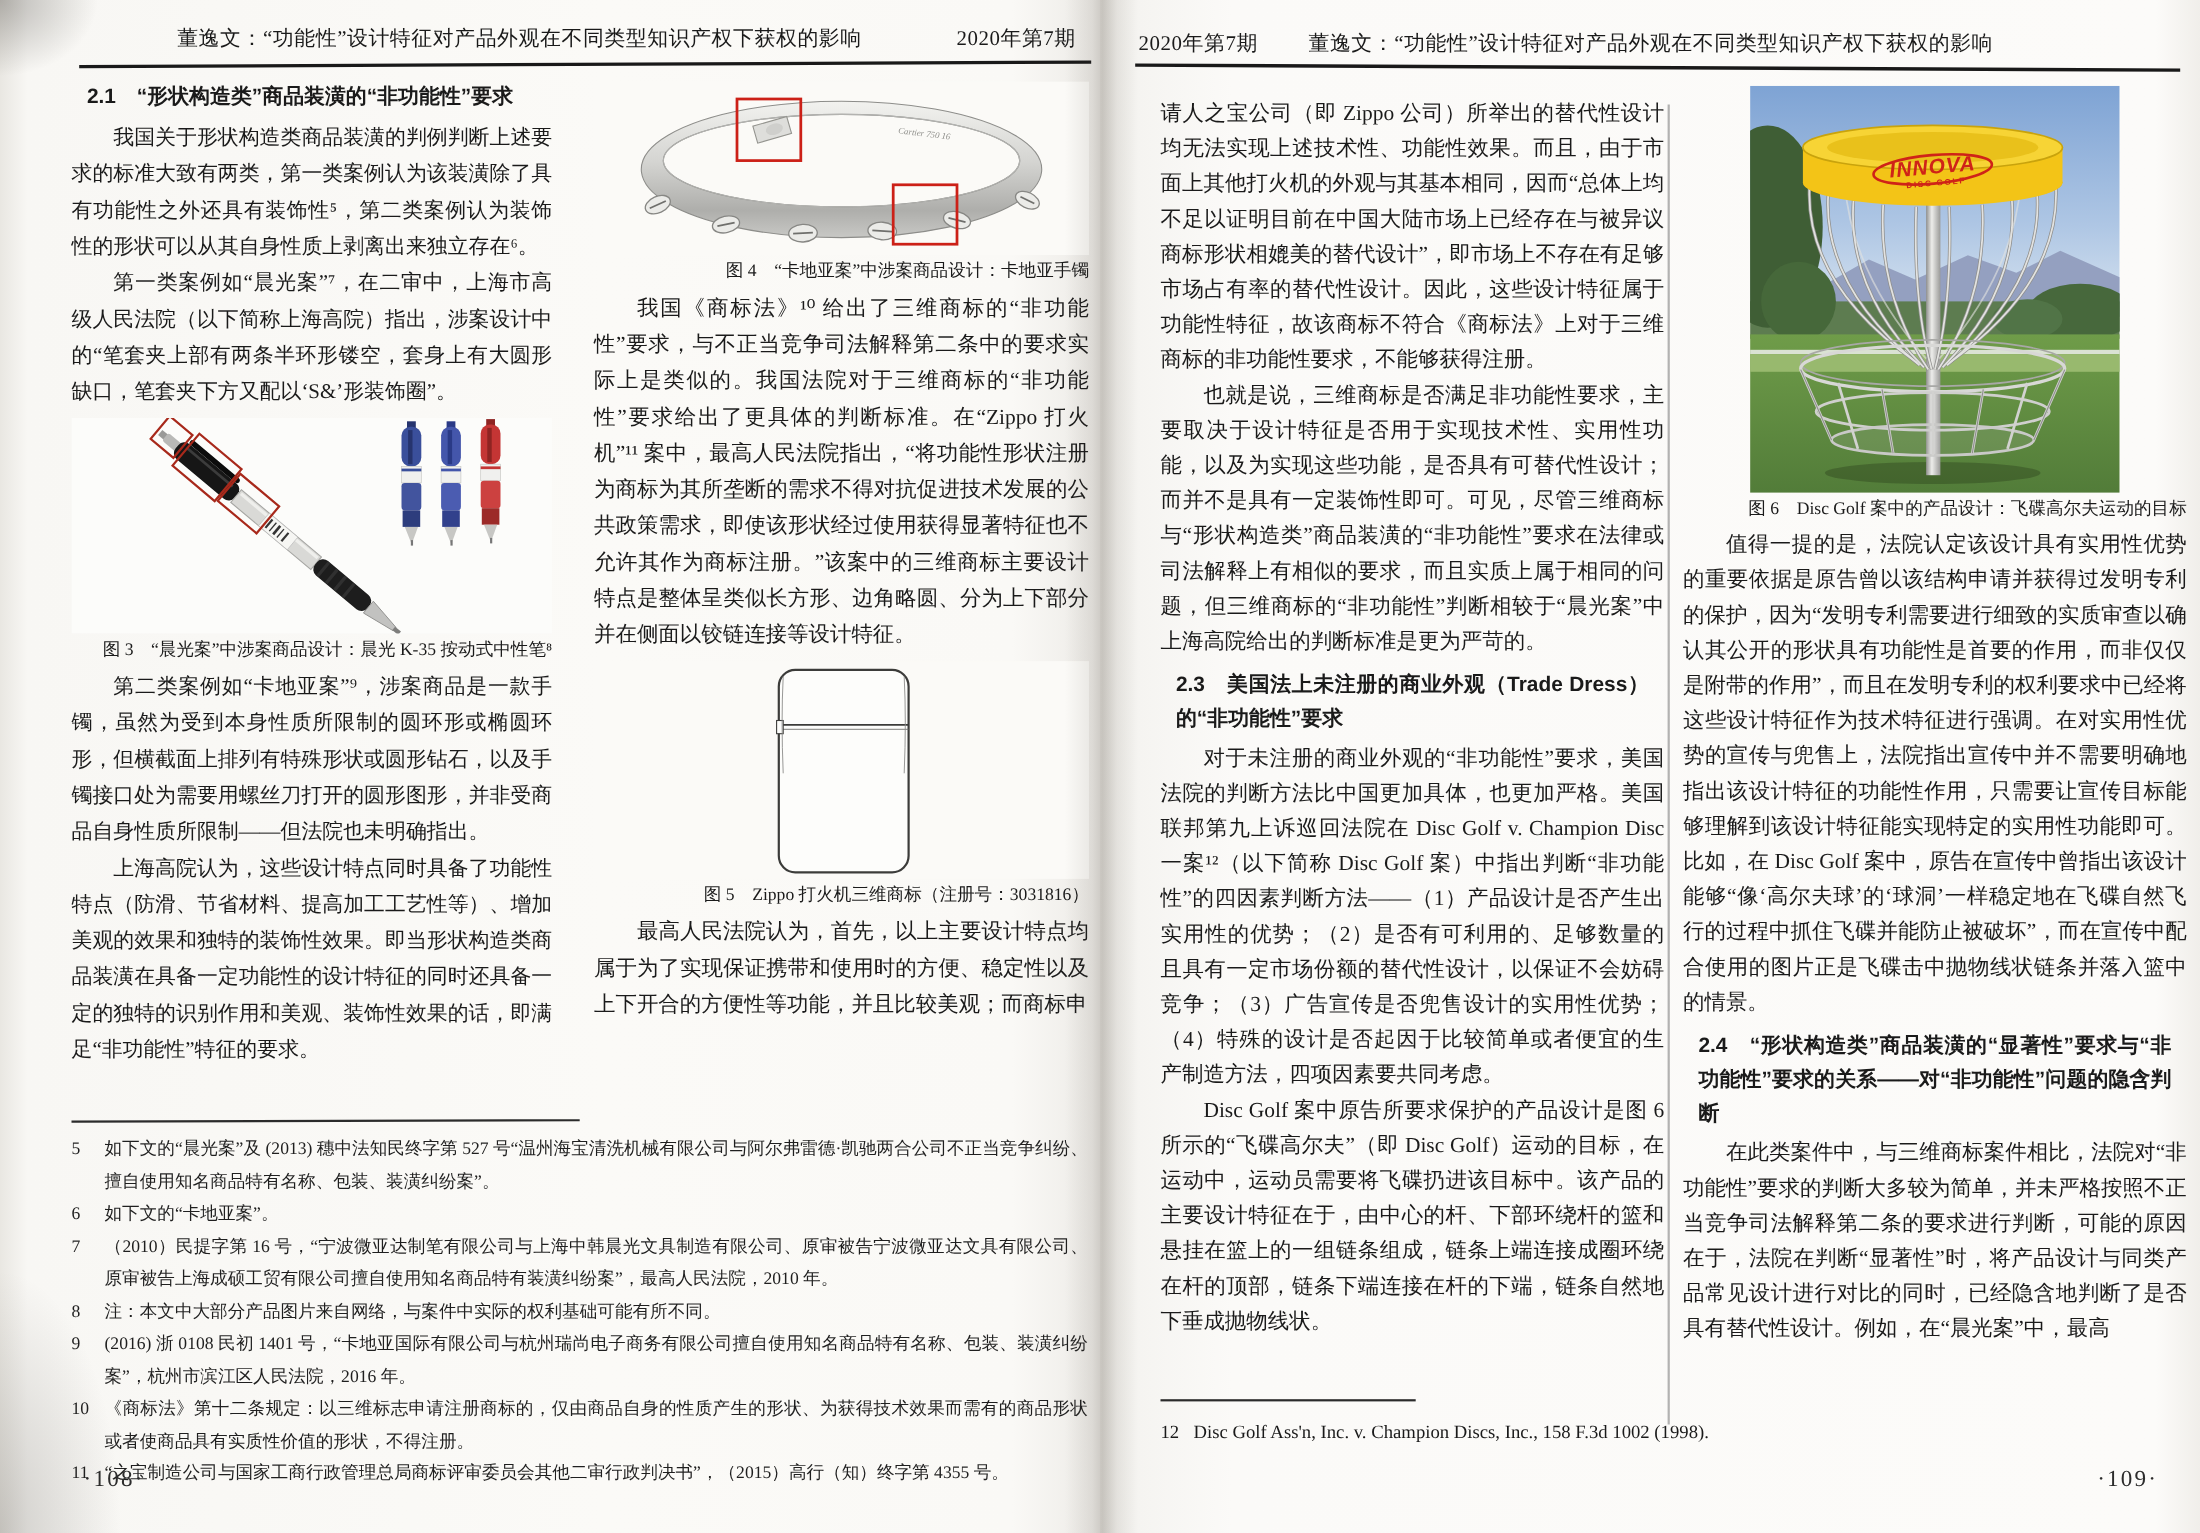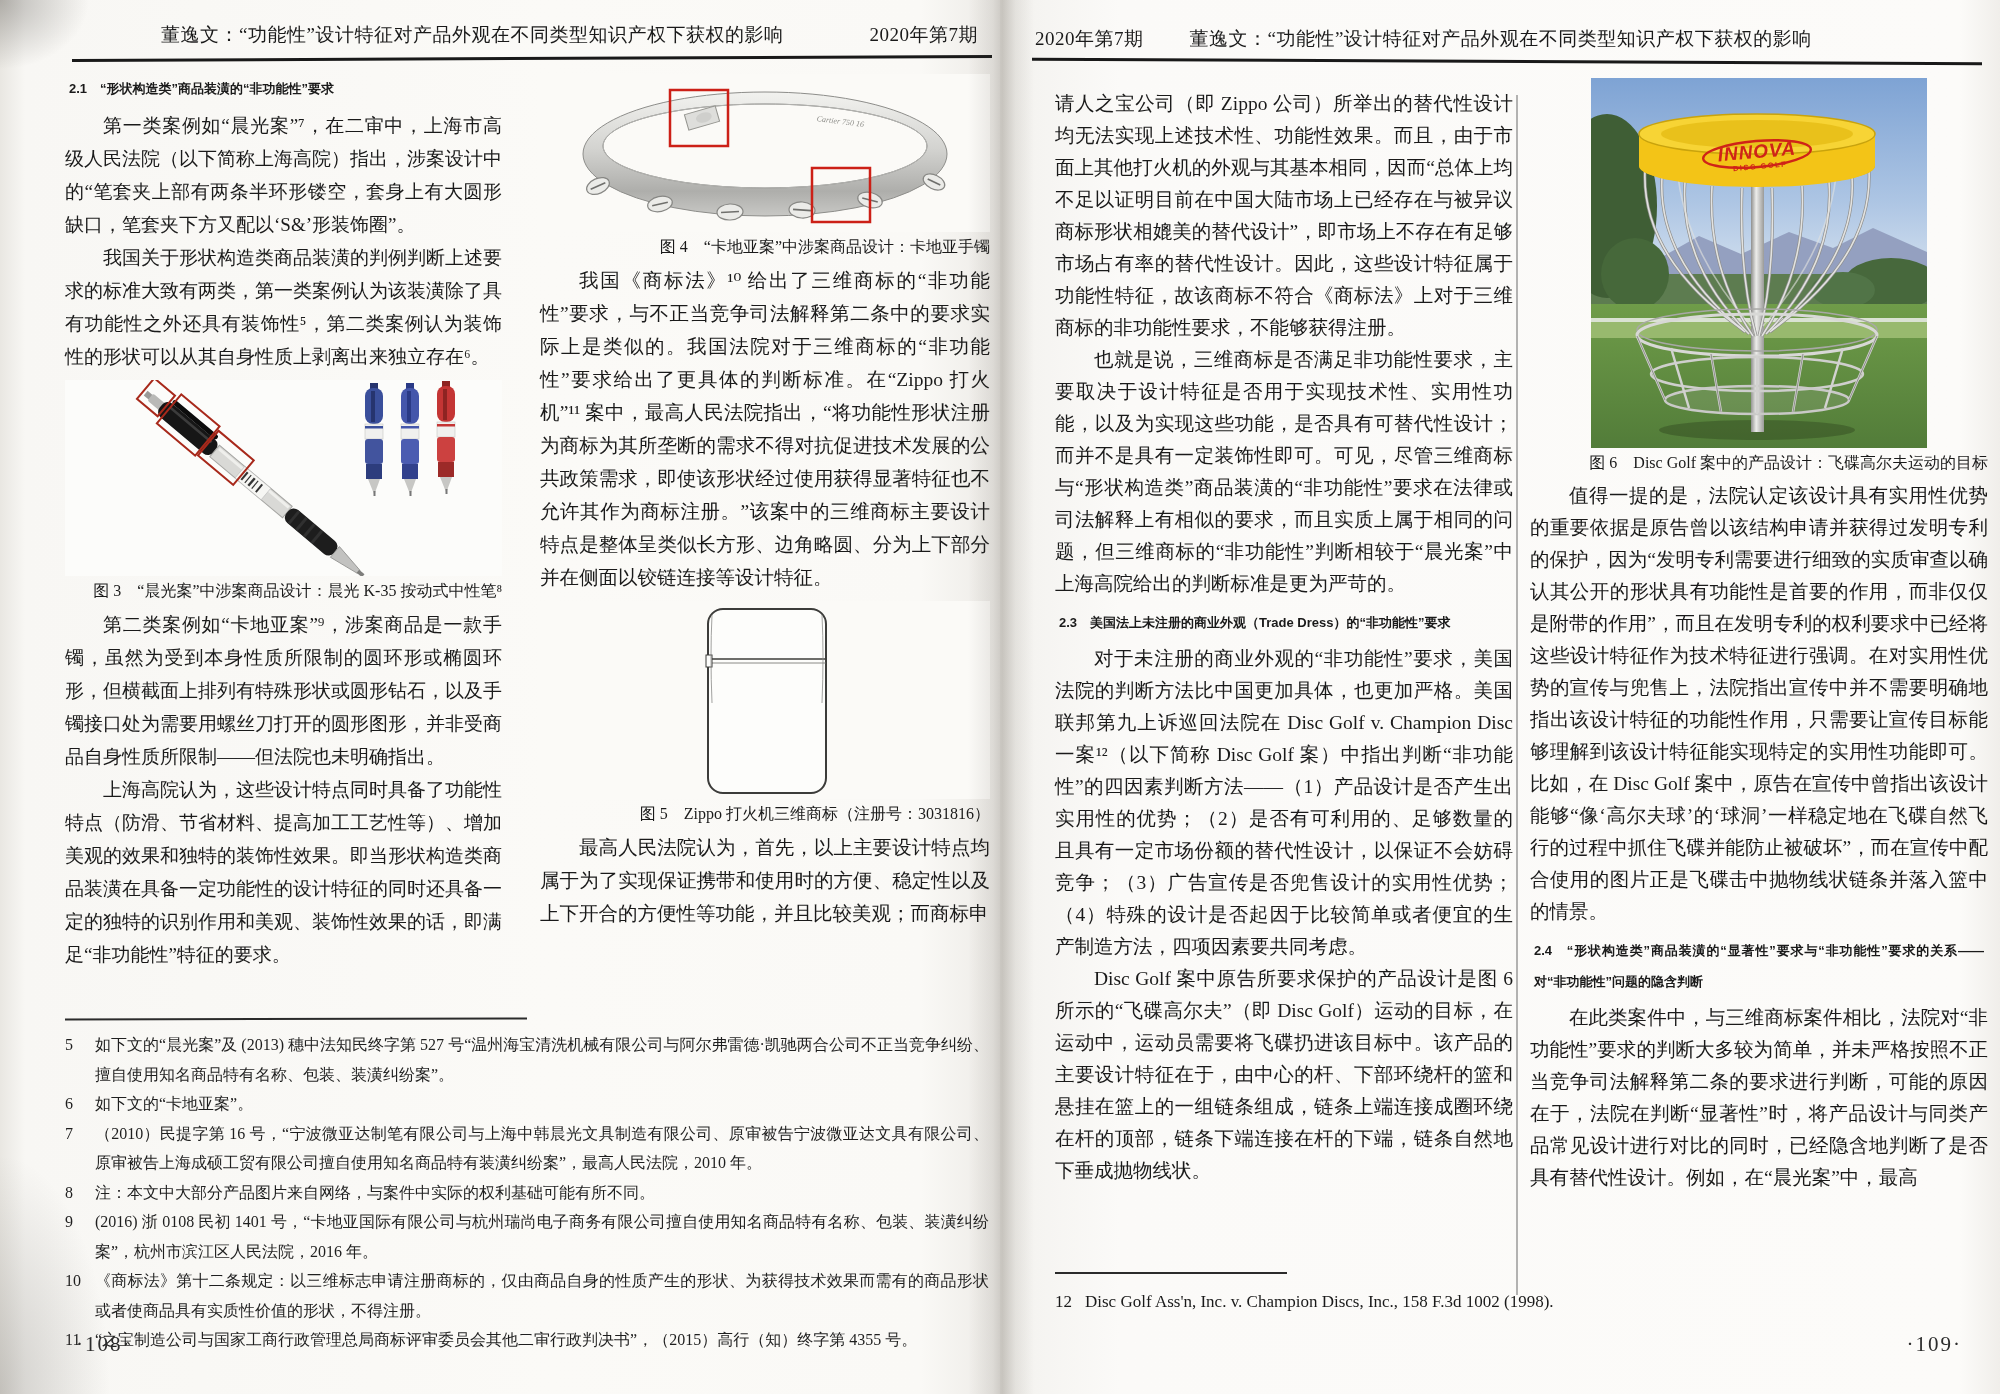--- a/index.html
+++ b/index.html
@@ -41,21 +41,21 @@
   .rule-l{left:72px;top:57px;width:920px;transform:rotate(-.25deg);}
   .rule-r{left:32px;top:60px;width:950px;transform:rotate(.28deg);height:2.5px;}
   
   .col{position:absolute;text-align:justify;}
   .c-l1{left:65px;top:66px;width:437px;font-size:19px;line-height:33px;}
   .c-l2{left:540px;top:74px;width:450px;font-size:19.5px;line-height:33px;}
   .c-r1{left:55px;top:88px;width:458px;font-size:19.5px;line-height:32px;}
   .c-r2{left:530px;top:78px;width:458px;font-size:19.5px;line-height:32px;}
   p{margin:0;text-indent:2em;}
   p.ni{text-indent:0;}
-  .sec-h{font-family:"Liberation Sans","DejaVu Sans",sans-serif;font-weight:700;font-size:13px;line-height:31px;margin:7px 4px 5px;text-align:justify;}
+  .sec-h{font-family:"Liberation Sans","DejaVu Sans",sans-serif;font-weight:700;font-size:19px;line-height:31px;margin:7px 14px 5px;text-align:justify;}
   .cap{font-size:16px;line-height:24px;text-align:right;text-indent:0;margin:3px 0 5px;}
   .fig{margin:7px 0 2px;}
   .fig svg{display:block;margin:0 auto;}
   
   .fn-div{position:absolute;left:65px;top:1018px;width:462px;height:2px;background:#2b2b2b;transform:rotate(-.15deg);}
   .fns{position:absolute;left:65px;top:1030px;width:924px;font-size:16px;line-height:29.5px;color:#1f1f1f;}
   .fn{display:flex;}
   .fn-n{flex:0 0 30px;}
   .fn-t{flex:1;text-align:justify;}
   .fn-div-r{position:absolute;left:55px;top:1272px;width:232px;height:2px;background:#2b2b2b;}
@@ -72,22 +72,22 @@
 
   <div class="page left">
     <div class="hdr">
       <span class="t">董逸文：“功能性”设计特征对产品外观在不同类型知识产权下获权的影响</span>
       <span class="iss">2020年第7期</span>
     </div>
     <div class="hdr-rule rule-l"></div>
 
     <div class="col c-l1">
       <div class="sec-h">2.1　“形状构造类”商品装潢的“非功能性”要求</div>
+      <p>我国关于形状构造类商品装潢的判例判断上述要求的标准大致有两类，第一类案例认为该装潢除了具有功能性之外还具有装饰性⁵，第二类案例认为装饰性的形状可以从其自身性质上剥离出来独立存在⁶。</p>
       <p>第一类案例如“晨光案”⁷，在二审中，上海市高级人民法院（以下简称上海高院）指出，涉案设计中的“笔套夹上部有两条半环形镂空，套身上有大圆形缺口，笔套夹下方又配以‘S&amp;’形装饰圈”。</p>
-      <p>我国关于形状构造类商品装潢的判例判断上述要求的标准大致有两类，第一类案例认为该装潢除了具有功能性之外还具有装饰性⁵，第二类案例认为装饰性的形状可以从其自身性质上剥离出来独立存在⁶。</p>
 
       <div class="fig">
         <svg width="437" height="196" viewBox="0 0 437 196">
           <rect x="0" y="0" width="437" height="196" fill="#fcfcfa"></rect>
 
           <g transform="translate(96,26) rotate(40)">
             <rect x="-20" y="-3" width="8" height="6" fill="#9a9a98"></rect>
             <rect x="-14" y="-4.5" width="16" height="9" rx="2" fill="#b9b9b7"></rect>
             <rect x="0" y="-9" width="70" height="18" rx="7" fill="#161616"></rect>
             <rect x="6" y="-14" width="58" height="5" rx="2.5" fill="#0c0c0c"></rect>

